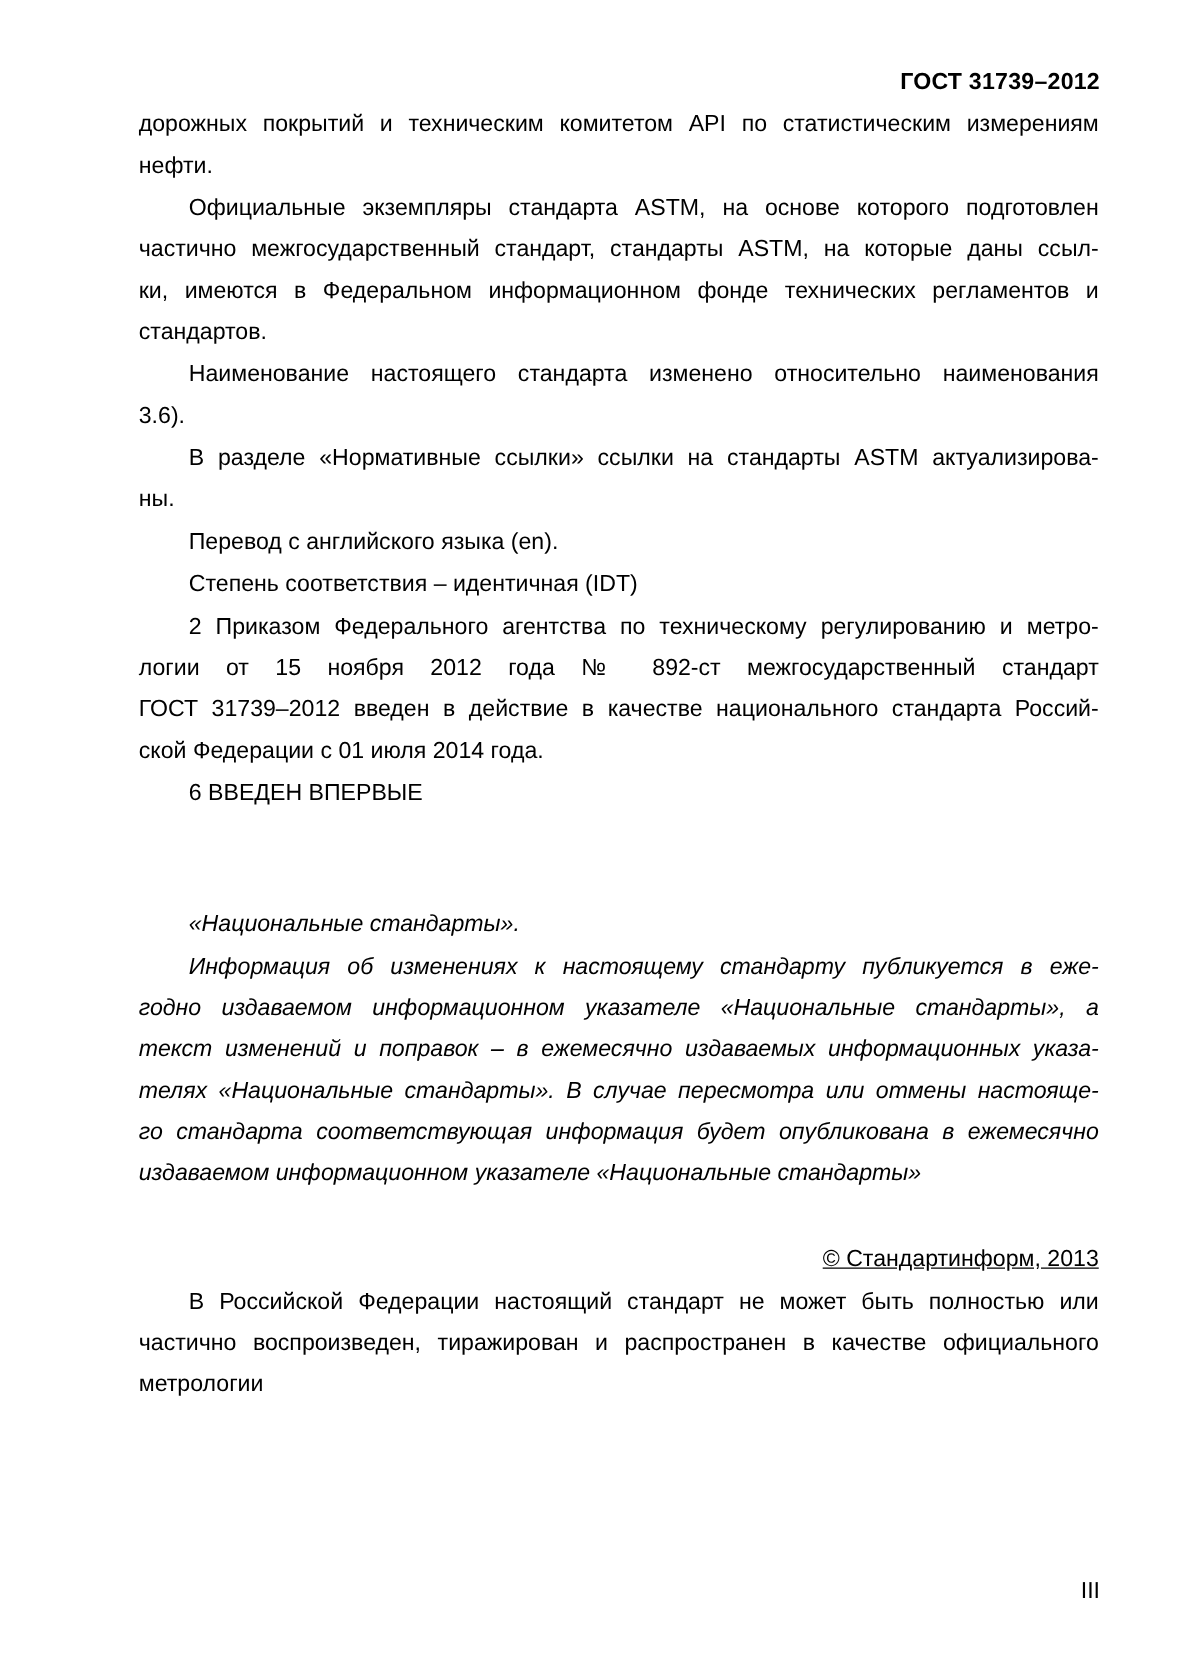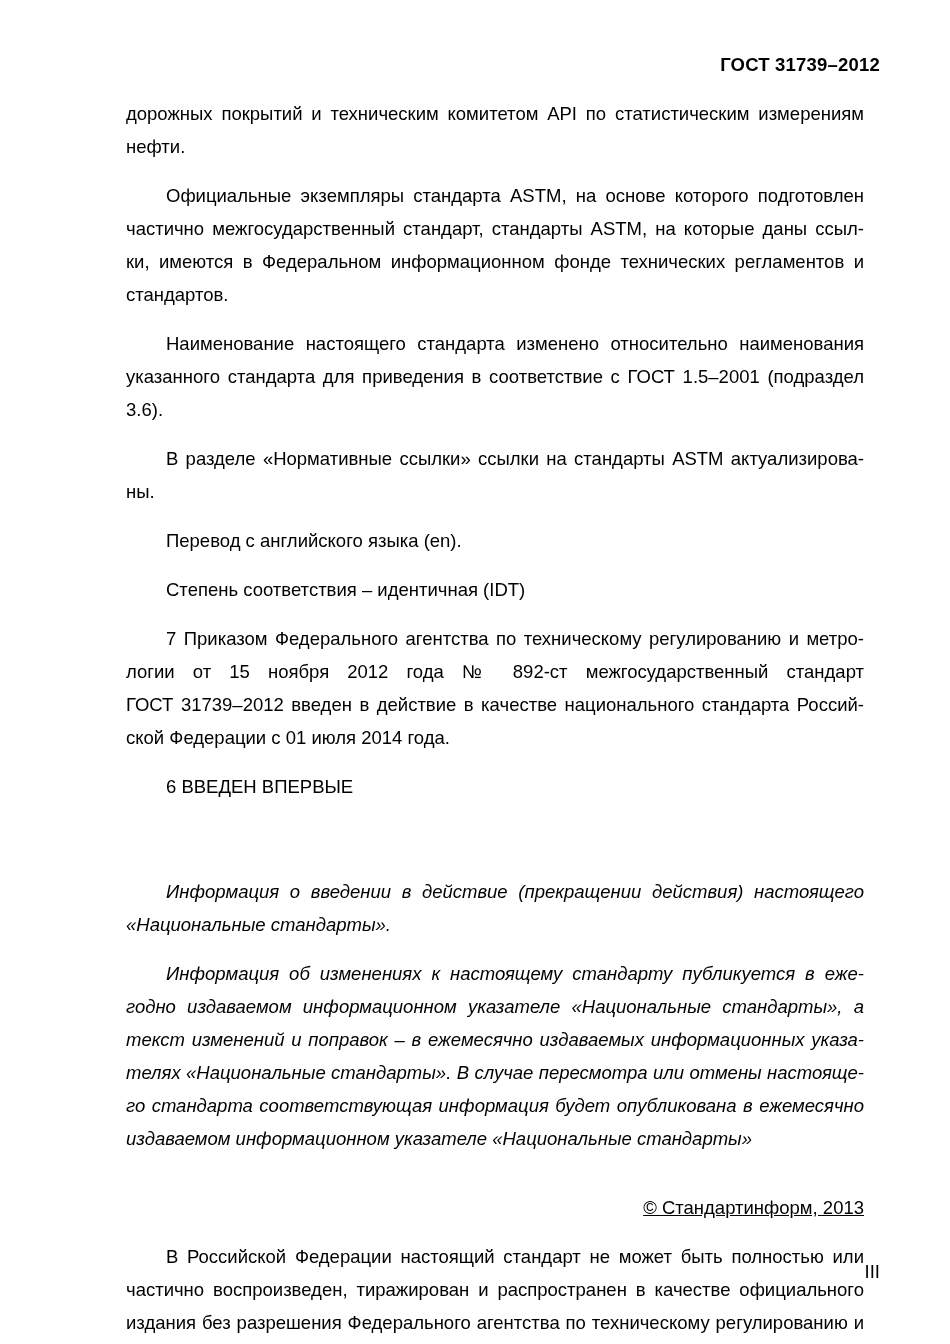--- a/index.html
+++ b/index.html
@@ -23,21 +23,21 @@
     top: 48px;
     width: 770px;
   }
   .doc-header {
     line-height: 33px;
     font-weight: bold;
     text-align: right;
     letter-spacing: 0.2px;
   }
   .para {
-    margin: 16px;
+    margin: 1px;
   }
   .line {
     line-height: 33px;
     white-space: normal;
   }
   
   .line.j {
     text-align: justify;
     text-align-last: justify;
     text-justify: inter-word;
@@ -78,59 +78,56 @@
           <div class="line nj">нефти.</div>
         </div>
         <div class="para indent">
           <div class="line j">Официальные экземпляры стандарта ASTM, на основе которого подготовлен</div>
           <div class="line j">частично межгосударственный стандарт, стандарты ASTM, на которые даны ссыл-</div>
           <div class="line j">ки, имеются в Федеральном информационном фонде технических регламентов и</div>
           <div class="line nj">стандартов.</div>
         </div>
         <div class="para indent">
           <div class="line j">Наименование настоящего стандарта изменено относительно наименования</div>
-          <div class="line j">указанного стандарта для приведения в соответствие с ГОСТ 1.5–2001 (подраздел</div>
           <div class="line nj">3.6).</div>
         </div>
         <div class="para indent">
           <div class="line j">В разделе «Нормативные ссылки» ссылки на стандарты ASTM актуализирова-</div>
           <div class="line nj">ны.</div>
         </div>
         <div class="para indent">
           <div class="line nj">Перевод с английского языка (en).</div>
         </div>
         <div class="para indent">
           <div class="line nj">Степень соответствия – идентичная (IDT)</div>
         </div>
         <div class="para indent">
-          <div class="line j">7 Приказом Федерального агентства по техническому регулированию и метро-</div>
+          <div class="line j">2 Приказом Федерального агентства по техническому регулированию и метро-</div>
           <div class="line j">логии от 15 ноября 2012 года № 892-ст межгосударственный стандарт</div>
           <div class="line j">ГОСТ 31739–2012 введен в действие в качестве национального стандарта Россий-</div>
           <div class="line nj">ской Федерации с 01 июля 2014 года.</div>
         </div>
         <div class="para indent">
           <div class="line nj">6 ВВЕДЕН ВПЕРВЫЕ</div>
         </div>
         <div class="para indent italic gap-2">
-          <div class="line j">Информация о введении в действие (прекращении действия) настоящего</div>
           <div class="line nj">«Национальные стандарты».</div>
         </div>
         <div class="para indent italic">
           <div class="line j">Информация об изменениях к настоящему стандарту публикуется в еже-</div>
           <div class="line j">годно издаваемом информационном указателе «Национальные стандарты», а</div>
           <div class="line j">текст изменений и поправок – в ежемесячно издаваемых информационных указа-</div>
           <div class="line j">телях «Национальные стандарты». В случае пересмотра или отмены настояще-</div>
           <div class="line j">го стандарта соответствующая информация будет опубликована в ежемесячно</div>
           <div class="line nj">издаваемом информационном указателе «Национальные стандарты»</div>
         </div>
         <div class="para align-right gap-1">
           <div class="line nj">© Стандартинформ, 2013</div>
         </div>
         <div class="para indent">
           <div class="line j">В Российской Федерации настоящий стандарт не может быть полностью или</div>
           <div class="line j">частично воспроизведен, тиражирован и распространен в качестве официального</div>
-          <div class="line j">издания без разрешения Федерального агентства по техническому регулированию и</div>
           <div class="line nj">метрологии</div>
         </div>
       </div>
   </div>
   <div class="page-number">III</div>
 </div>
 
 </body></html>

